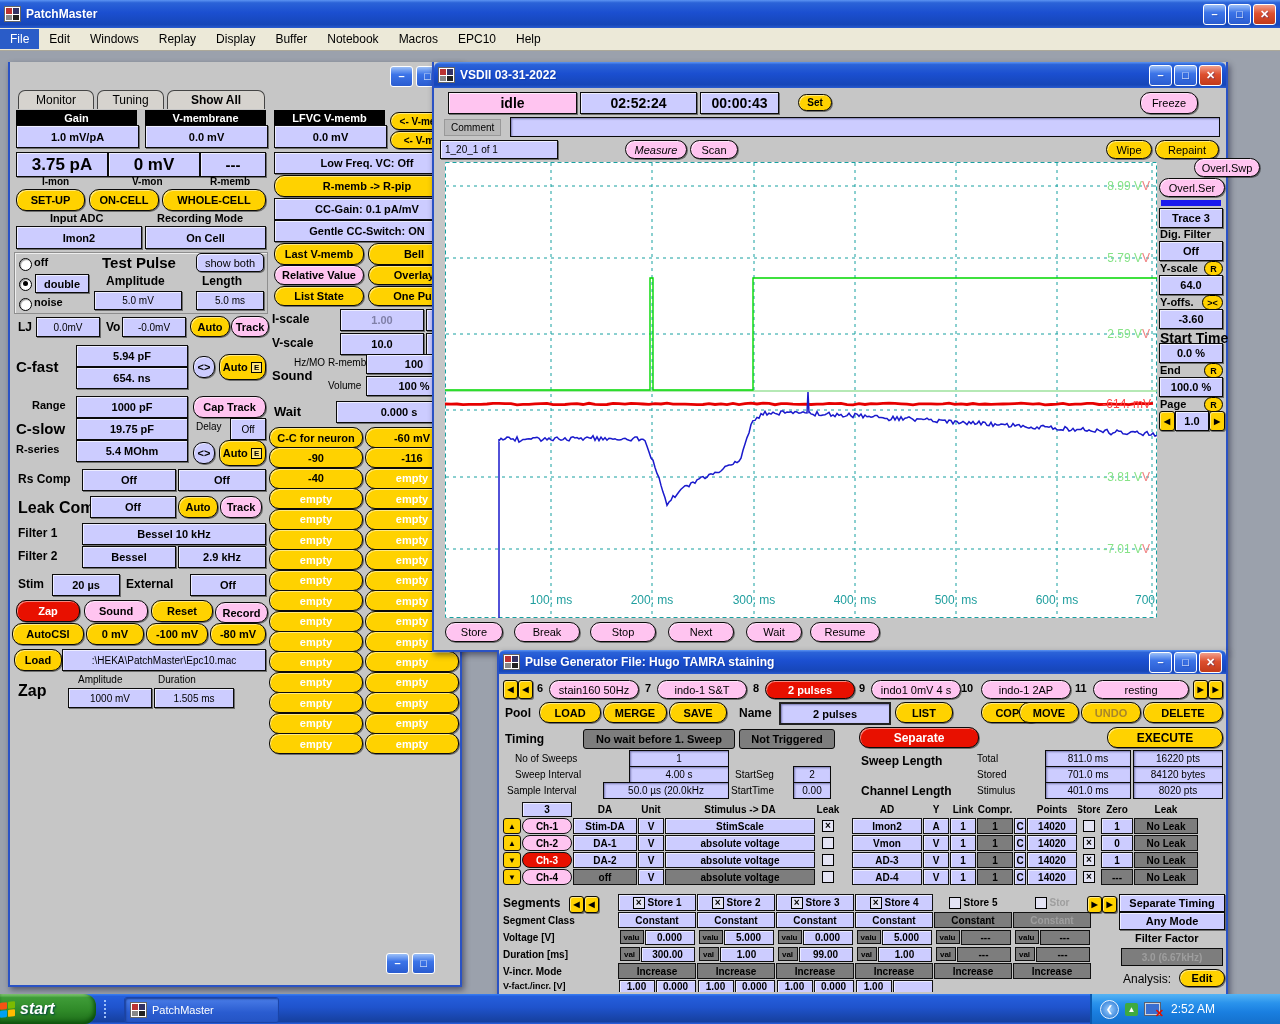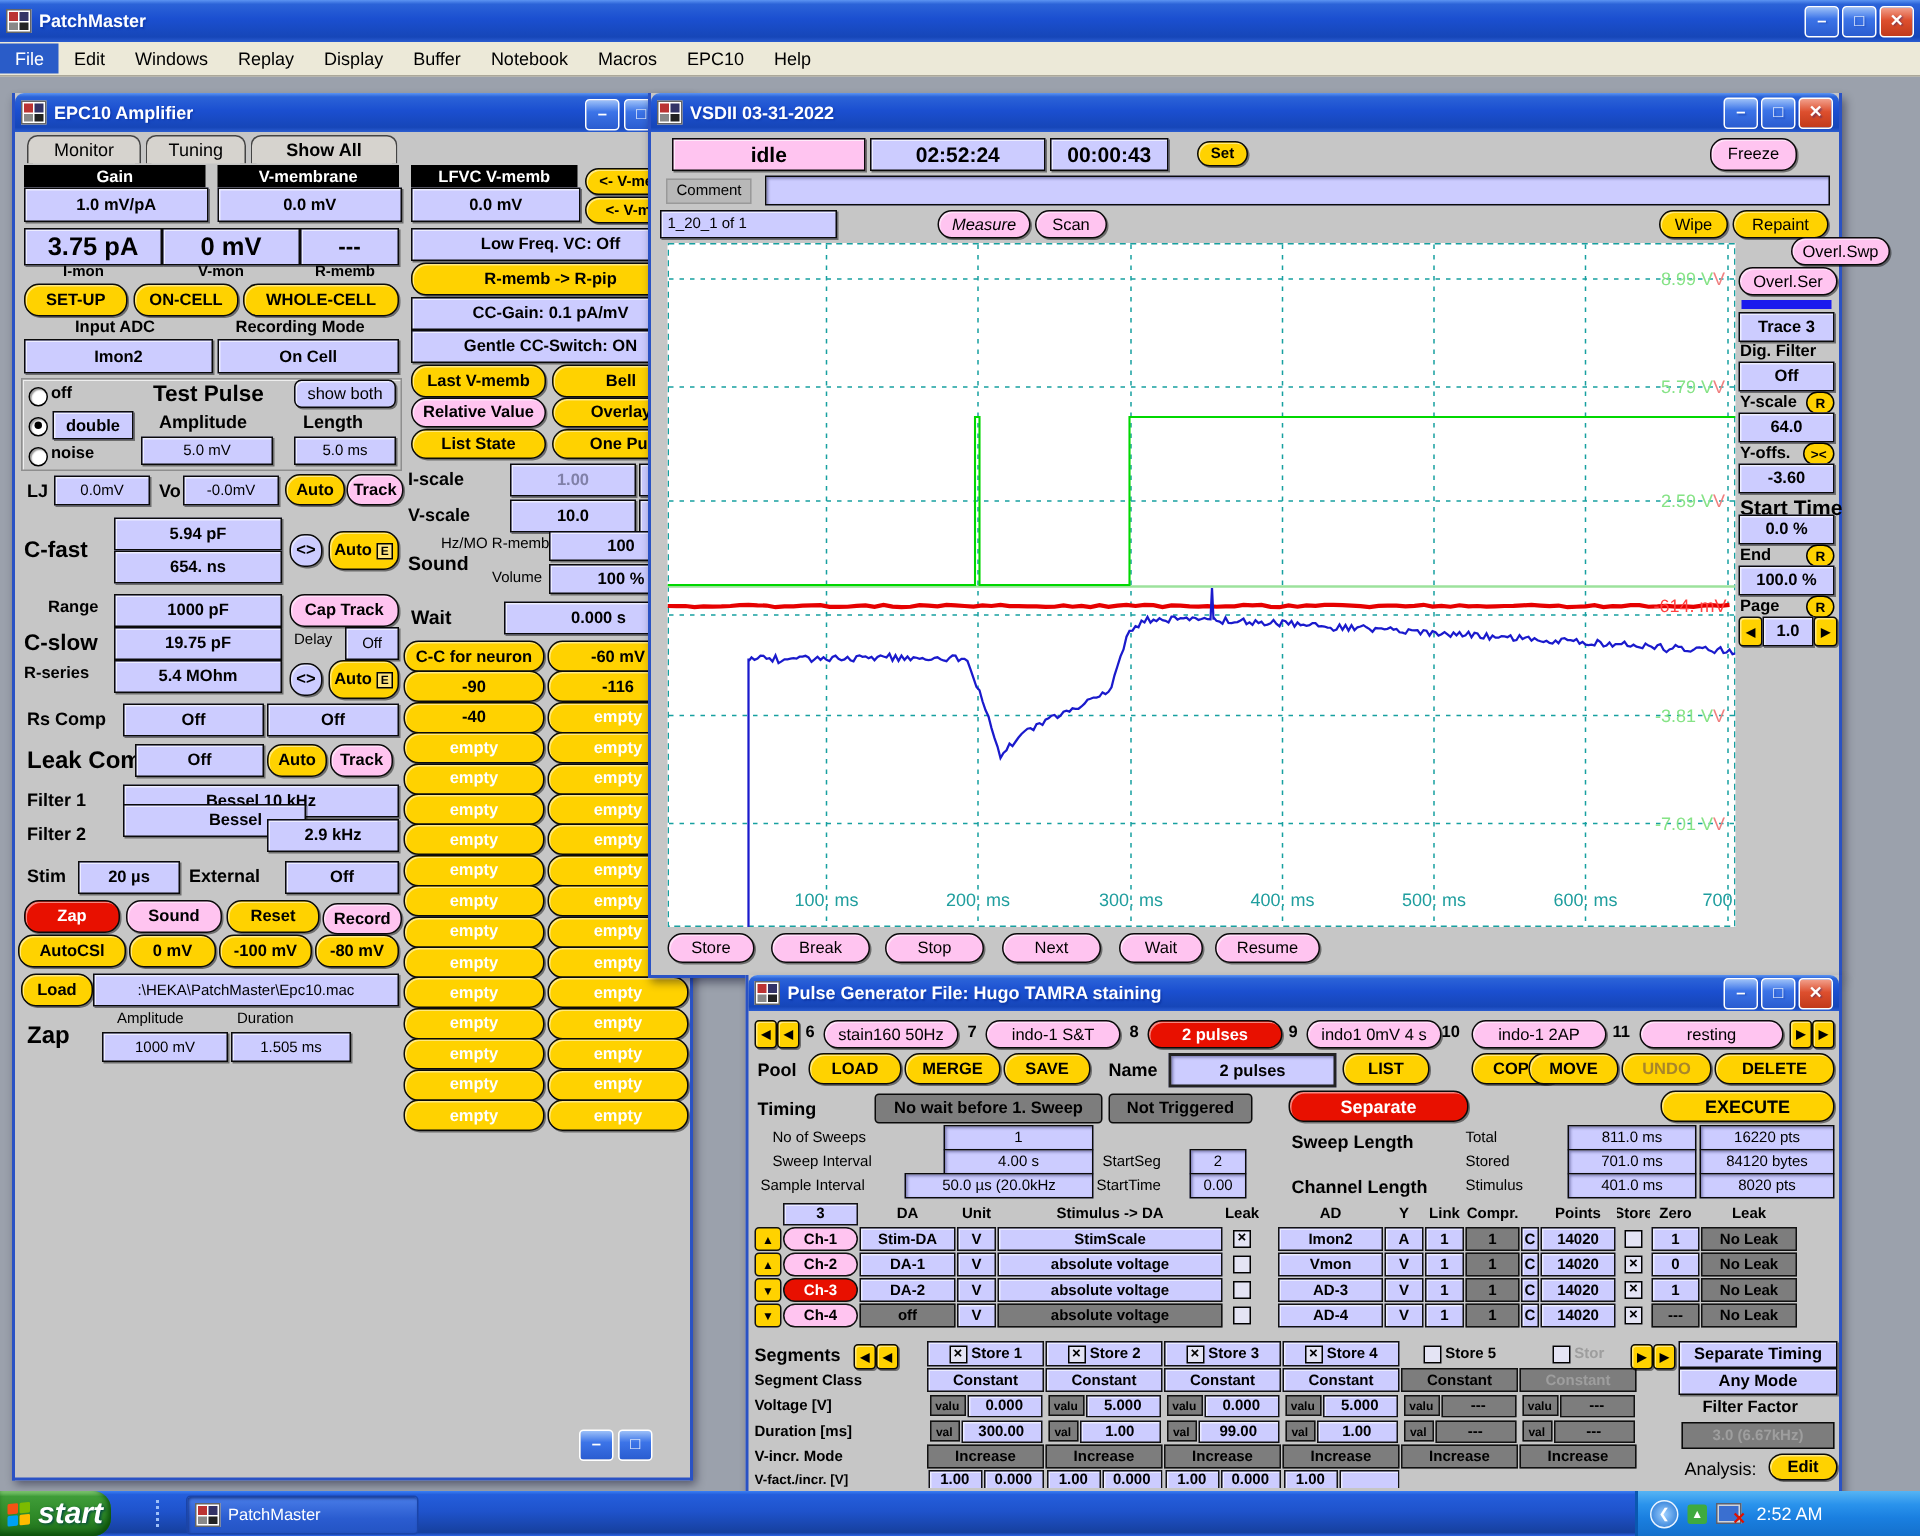--- a/index.html
+++ b/index.html
@@ -57,24 +57,24 @@
   .cf{background:#ccccff;border:1px solid #111;box-shadow:inset 1px 1px 0 rgba(255,255,255,.6);}
   .cdk{background:#7d7d7d;border:1px solid #111;}
   .chead{font-size:10px;font-weight:bold;}
   .chn{border-radius:8px;border:1px solid #111;background:#ffc4f0;}
   .chn.red{background:#e81000;color:#fff;}
   .arrb{background:#ffd200;border:1px solid #111;border-radius:3px;font-size:8px;}
   .mini{background:#7d7d7d;border:1px solid #111;color:#000;font-size:8px;display:flex;align-items:center;justify-content:center;}
   
   #taskbar{position:absolute;left:0;top:994px;width:1280px;height:30px;z-index:50;
     background:linear-gradient(180deg,#3a80f4 0%,#245edc 8%,#1f53cc 45%,#16409f 92%,#2a62e4 100%);}
-  #startbtn{position:absolute;left:0;top:0;width:74px;height:30px;border-radius:0 12px 12px 0;
+  #startbtn{position:absolute;left:0;top:0;width:96px;height:30px;border-radius:0 12px 12px 0;
     background:linear-gradient(180deg,#8fd47f 0%,#3f9c38 12%,#2f8a28 55%,#1f6f1b 95%);
-    display:flex;align-items:center;justify-content:center;gap:5px;color:#fff;font-weight:bold;
-    font-style:italic;font-size:20px;text-shadow:1px 1px 2px #044;box-shadow:inset -2px -2px 4px #0a4d0a;}
+    display:flex;align-items:center;justify-content:flex-start;gap:5px;color:#fff;font-weight:bold;
+    font-style:italic;font-size:16px;text-shadow:1px 1px 2px #044;box-shadow:inset -2px -2px 4px #0a4d0a;}
   .flag{display:inline-grid;grid-template:7px 7px / 7px 7px;gap:1px;transform:skewY(-6deg);}
   .flag i{border-radius:1px;} .flag i:nth-child(1){background:#f65314;} .flag i:nth-child(2){background:#7cbb00;}
   .flag i:nth-child(3){background:#00a1f1;} .flag i:nth-child(4){background:#ffbb00;}
   #tray{position:absolute;right:0;top:0;width:180px;height:30px;
     background:linear-gradient(180deg,#56b4f4 0%,#2a93ec 30%,#1a7fe0 60%,#1470cc 100%);
     border-left:2px solid #0a58b0;display:flex;align-items:center;gap:6px;padding-left:8px;color:#fff;}
   
   #scope{position:absolute;left:11px;top:100px;width:712px;height:456px;background:#fff;}
   text{font-family:"Liberation Sans",sans-serif;}
 </style>
@@ -104,29 +104,20 @@
     <span style="padding:3px 10px;">Display</span>
     <span style="padding:3px 10px;">Buffer</span>
     <span style="padding:3px 10px;">Notebook</span>
     <span style="padding:3px 10px;">Macros</span>
     <span style="padding:3px 10px;">EPC10</span>
     <span style="padding:3px 10px;">Help</span>
   </div>
 </div>
 
 <div class="win" id="epc10-win" style="left:8px;top:62px;width:450px;height:923px;z-index:1;">
-  <div class="tbar">
-    <span class="ticon">
-        <i></i>
-        <i></i>
-        <i></i>
-        <i></i>
-      </span>
-    <span>EPC10 Amplifier</span>
-  </div>
   <span class="tb abs" style="left:380px;top:4px;">–</span>
   <span class="tb abs" style="left:406px;top:4px;">□</span>
 
   <div class="tab" style="left:8px;width:74px;">Monitor</div>
   <div class="tab" style="left:87px;width:65px;">Tuning</div>
   <div class="tab" style="left:157px;width:96px;font-weight:bold;">Show All</div>
 
   <div class="blkhdr" style="left:6px;top:48px;width:121px;height:15px;">Gain</div>
   <div class="f" style="left:6px;top:63px;width:121px;height:21px;">1.0 mV/pA</div>
   <div class="blkhdr" style="left:135px;top:48px;width:121px;height:15px;">V-membrane</div>
@@ -209,21 +200,21 @@
   <div class="f" style="left:72px;top:407px;width:92px;height:20px;">Off</div>
   <div class="f" style="left:168px;top:407px;width:86px;height:20px;">Off</div>
   <div class="lbl" style="left:8px;top:437px;font-size:16px;">Leak Comp</div>
   <div class="f" style="left:80px;top:434px;width:84px;height:20px;">Off</div>
   <div class="btn y" style="left:168px;top:434px;width:38px;height:20px;">Auto</div>
   <div class="btn p" style="left:210px;top:434px;width:40px;height:20px;">Track</div>
 
   <div class="lbl" style="left:8px;top:464px;font-size:12px;">Filter 1</div>
   <div class="f" style="left:72px;top:461px;width:182px;height:20px;">Bessel 10 kHz</div>
   <div class="lbl" style="left:8px;top:487px;font-size:12px;">Filter 2</div>
-  <div class="f" style="left:72px;top:474px;width:92px;height:20px;padding-left:28px;">Bessel</div>
+  <div class="f" style="left:72px;top:484px;width:92px;height:20px;">Bessel</div>
   <div class="f" style="left:168px;top:484px;width:86px;height:20px;">2.9 kHz</div>
 
   <div class="lbl" style="left:8px;top:515px;font-size:12px;">Stim</div>
   <div class="f" style="left:42px;top:512px;width:66px;height:20px;">20 µs</div>
   <div class="lbl" style="left:116px;top:515px;font-size:12px;">External</div>
   <div class="f" style="left:180px;top:512px;width:74px;height:20px;">Off</div>
 
   <div class="btn rd" style="left:6px;top:538px;width:62px;height:20px;">Zap</div>
   <div class="btn p" style="left:74px;top:538px;width:62px;height:20px;">Sound</div>
   <div class="btn y" style="left:141px;top:538px;width:60px;height:20px;">Reset</div>

